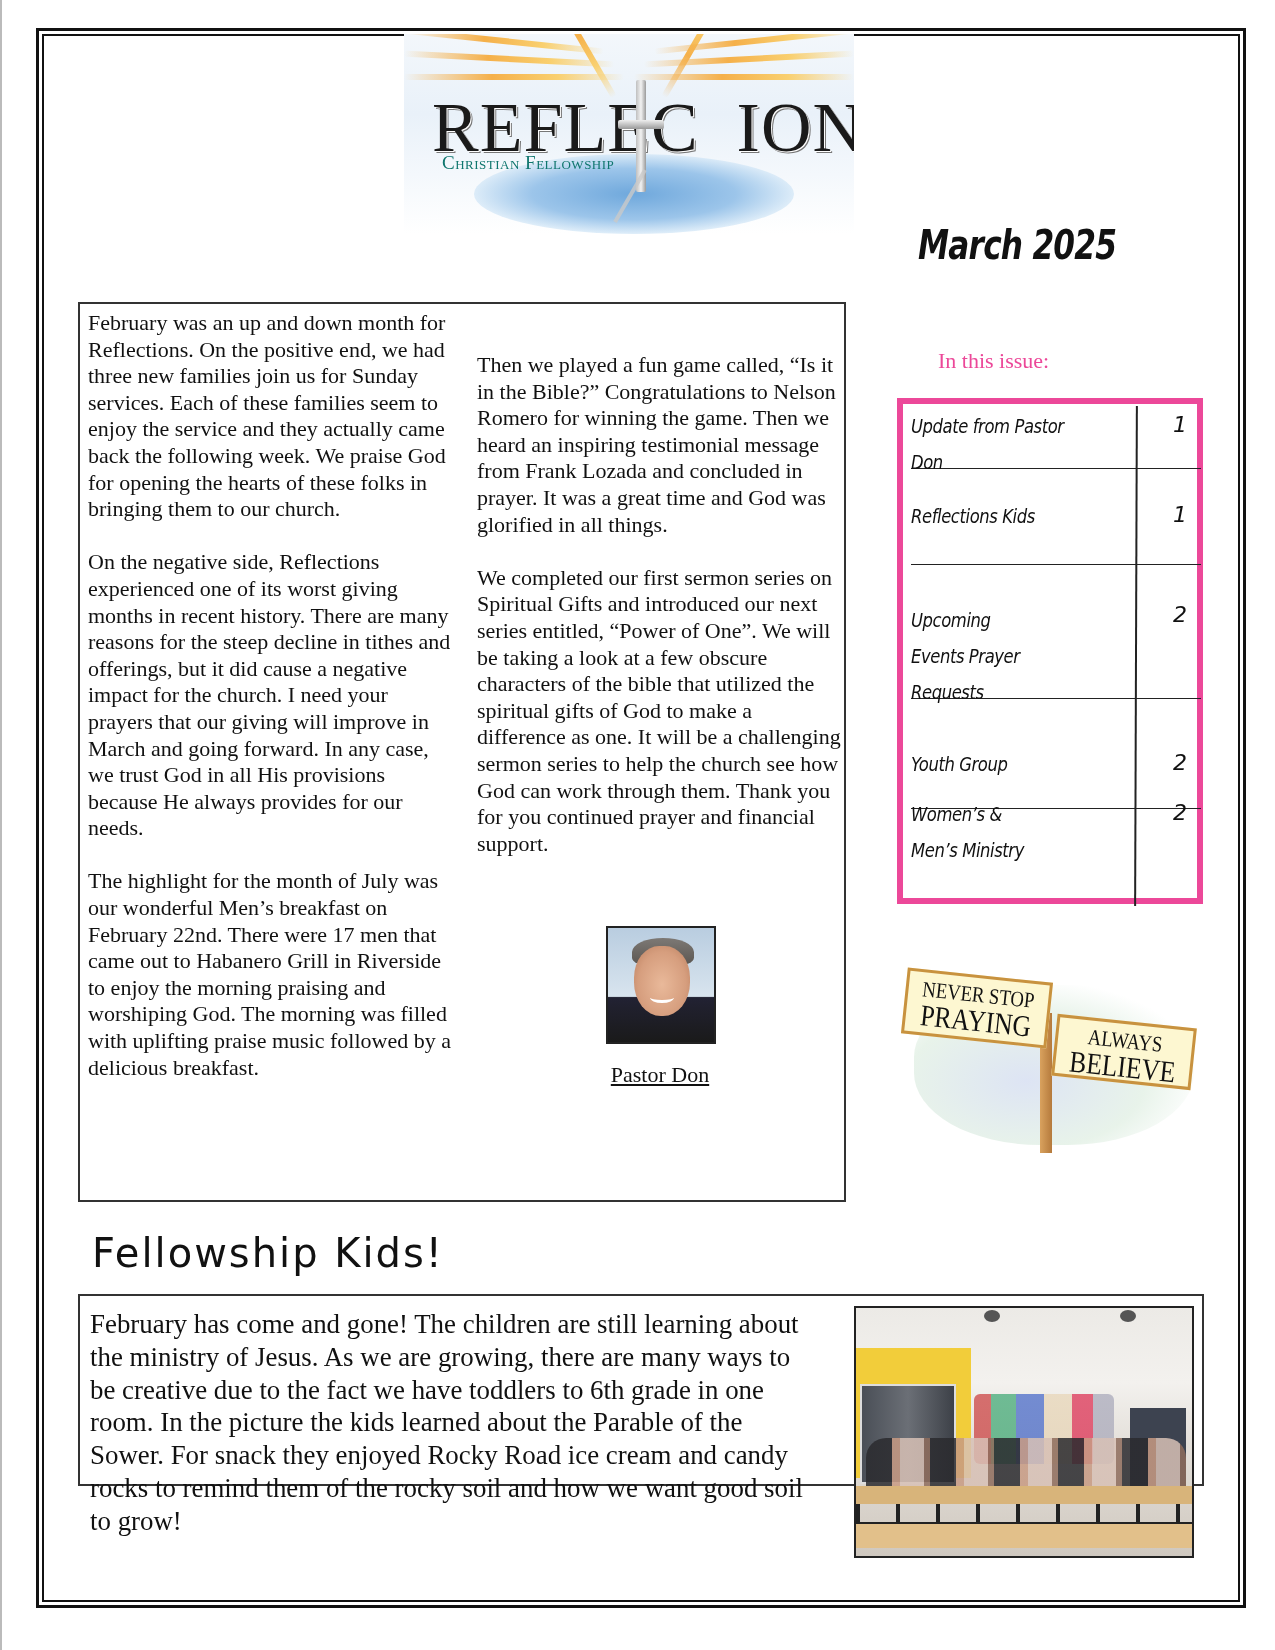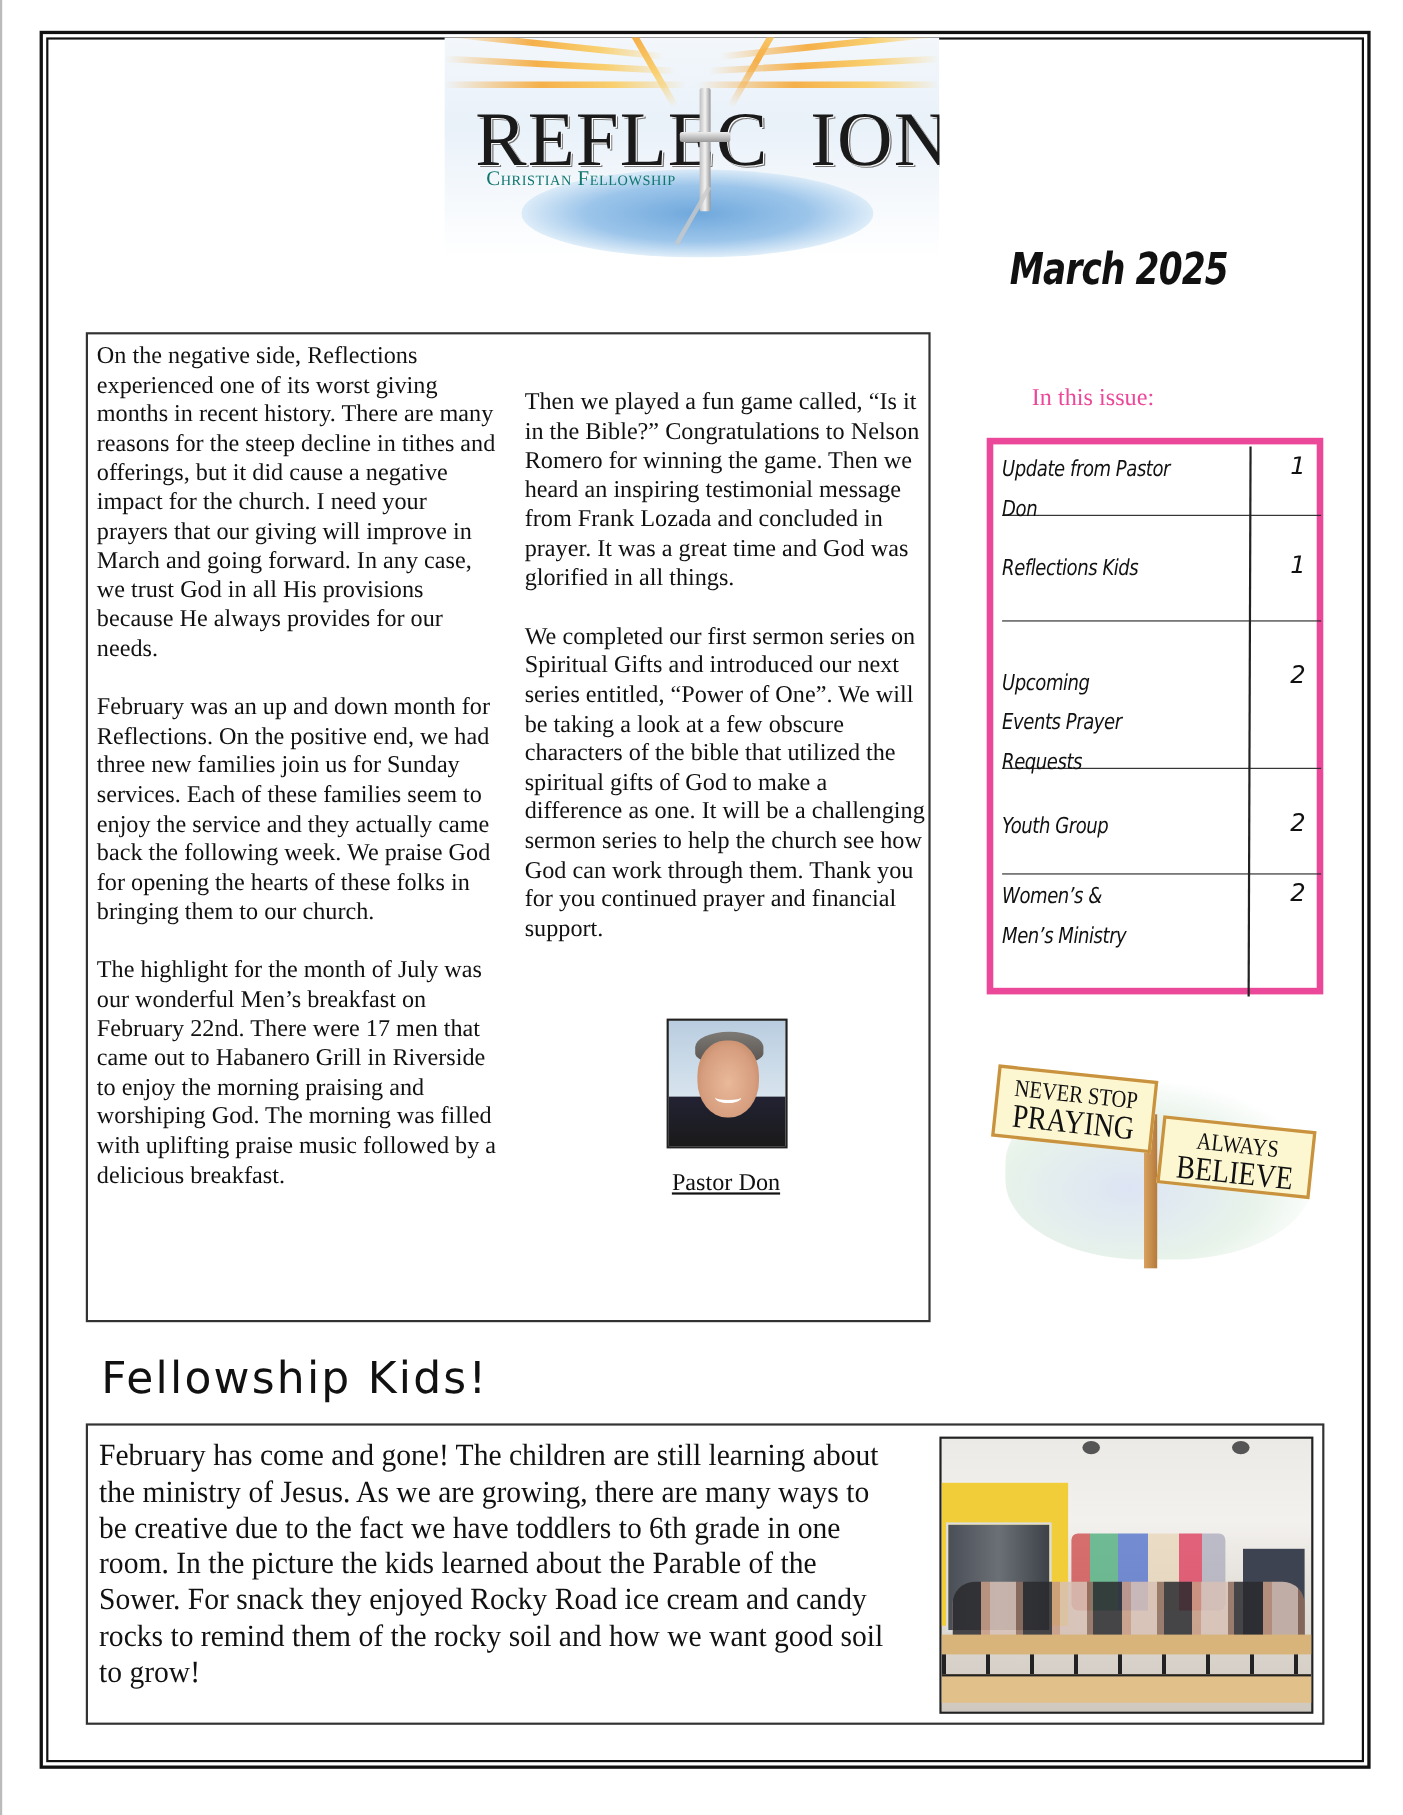--- a/index.html
+++ b/index.html
@@ -48,21 +48,21 @@
   .sign { position:absolute; left:904px; top:965px; width:300px; height:200px; }
   .sign .bg { position:absolute; left:10px; top:20px; width:280px; height:160px; border-radius: 45%; background: radial-gradient(ellipse at 40% 60%, #dde4f4 0%, #e8f3ea 50%, rgba(255,255,255,0) 75%); }
   .sign .post { position:absolute; left:136px; top:48px; width:12px; height:140px; background: linear-gradient(90deg, #d9a25e, #b57a3c); }
   .sign .plate1 { position:absolute; left:0px; top:10px; width:146px; height:66px; background:#fdf7d1; border:3px solid #c8923f; box-sizing:border-box; transform: rotate(6deg); font-family:"Liberation Serif", serif; color:#111; text-align:center; line-height:1; padding-top:6px; }
   .sign .plate2 { position:absolute; left:150px; top:56px; width:140px; height:62px; background:#fdf7d1; border:3px solid #c8923f; box-sizing:border-box; transform: rotate(6deg); font-family:"Liberation Serif", serif; color:#111; text-align:center; line-height:1; padding-top:6px; }
   .sign .small { font-size:22px; display:block; transform: scaleX(0.85); }
   .sign .big { font-size:30px; display:block; transform: scaleX(0.85); }
 
   
   .kids-heading { position:absolute; left:92px; top:1230px; font-family:"DejaVu Sans", sans-serif; font-size:40px; letter-spacing:2px; color:#111; }
-  .kids-box { position:absolute; left:78px; top:1294px; width:1126px; height:274px; border:2px solid #333; box-sizing:border-box; }
+  .kids-box { position:absolute; left:78px; top:1294px; width:1126px; height:192px; border:2px solid #333; box-sizing:border-box; }
   .kids-text { position:absolute; left:10px; top:12px; width:750px; font-family:"Liberation Serif", serif; font-size:28px; line-height:32.8px; color:#111; transform: scaleX(0.96); transform-origin:left top; }
   .kids-photo { position:absolute; left:774px; top:10px; width:340px; height:252px; border:2px solid #222; box-sizing:border-box; overflow:hidden; background: linear-gradient(180deg, #eceae6 0%, #f3f1ee 30%, #e4e0da 55%, #cfc8bf 100%); }
   .kids-photo .wall-y { position:absolute; left:0; top:40px; width:115px; height:130px; background:#f2cd3a; }
   .kids-photo .window { position:absolute; left:4px; top:76px; width:96px; height:100px; background: linear-gradient(90deg,#4a4f57,#6b6f76 50%,#3d4148); border:2px solid #ddd; box-sizing:border-box; }
   .kids-photo .cabinet { position:absolute; right:6px; top:100px; width:56px; height:80px; background:#3d4350; }
   .kids-photo .bins { position:absolute; left:118px; top:86px; width:140px; height:70px; background: linear-gradient(90deg, #c44 0 12%, #4a7 12% 30%, #4a6bc9 30% 50%, #e8d6b8 50% 70%, #d35 70% 85%, #aab 85%); opacity:0.75; border-radius:6px; }
   .kids-photo .kids { position:absolute; left:10px; top:130px; width:320px; height:60px; background: repeating-linear-gradient(90deg, #2a2a2e 0 26px, #c79a83 26px 34px, #d7c0b5 34px 58px, #8e6c5c 58px 64px); opacity:0.85; border-radius: 20px 20px 0 0; }
   .kids-photo .table1 { position:absolute; left:0; top:178px; width:340px; height:18px; background:#d8b47a; }
   .kids-photo .table2 { position:absolute; left:0; top:214px; width:340px; height:24px; background:#e2c08a; border-top:2px solid #222; }
   .kids-photo .legs { position:absolute; left:0; top:196px; width:340px; height:18px; background: repeating-linear-gradient(90deg, #222 0 4px, transparent 4px 40px); }
@@ -92,22 +92,22 @@
   <div class="cross-v"></div>
   <div class="cross-h"></div>
   <div class="cross-refl"></div>
   <div class="subtitle">Christian Fellowship</div>
 </div>
 
 <div class="issue-date">March 2025</div>
 
 <div class="article-box">
   <div class="col col-left">
+    <p>February was an up and down month for Reflections.   On the positive end, we had three new families join us for Sunday services.  Each of these families seem to enjoy the service and they actually came back the following week.  We praise God for opening the hearts of these folks in bringing them to our church.</p>
     <p>On the negative side, Reflections experienced one of its worst giving months in recent history.  There are many reasons for the steep decline in tithes and offerings, but it did cause a negative impact for the church.  I need your prayers that our giving will improve in March and going forward.  In any case, we trust God in all His provisions because He always provides for our needs.</p>
-    <p>February was an up and down month for Reflections.   On the positive end, we had three new families join us for Sunday services.  Each of these families seem to enjoy the service and they actually came back the following week.  We praise God for opening the hearts of these folks in bringing them to our church.</p>
     <p>The highlight for the month of July was our wonderful Men’s breakfast on February 22nd.  There were 17 men that came out to Habanero Grill in Riverside to enjoy the morning praising and worshiping God.  The morning was filled with uplifting praise music followed by a delicious breakfast.</p>
   </div>
   <div class="col col-right">
     <p>Then we played a fun game called, “Is it in the Bible?” Congratulations to Nelson Romero for winning the game.  Then we heard an inspiring testimonial message from Frank Lozada and concluded in prayer.  It was a great time and God was glorified in all things.</p>
     <p>We completed our first sermon series on Spiritual Gifts and introduced our next series entitled, “Power of One”.  We will be taking a look at a few obscure characters of the bible that utilized the spiritual gifts of God to make a difference as one.  It will be a challenging sermon series to help the church see how God can work through them.  Thank you for you continued prayer and financial support.</p>
   </div>
   <div class="pastor-photo">
     <div class="hair"></div>
     <div class="face"></div>
     <div class="smile"></div>
@@ -123,21 +123,21 @@
     <span class="toc-page" style="top:8px;">1</span>
   </div>
   <div class="toc-row" style="top:64px;height:96px;">
     <span class="toc-title" style="top:30px;">Reflections Kids</span>
     <span class="toc-page" style="top:34px;">1</span>
   </div>
   <div class="toc-row" style="top:160px;height:134px;">
     <span class="toc-title" style="top:38px;width:150px;">Upcoming Events Prayer Requests</span>
     <span class="toc-page" style="top:38px;">2</span>
   </div>
-  <div class="toc-row" style="top:294px;height:96px;">
+  <div class="toc-row" style="top:308px;height:96px;">
     <span class="toc-title" style="top:34px;">Youth Group</span>
     <span class="toc-page" style="top:38px;">2</span>
   </div>
   <div class="toc-row" style="top:390px;height:112px;">
     <span class="toc-title" style="top:2px;width:170px;">Women’s &amp; Men’s Ministry</span>
     <span class="toc-page" style="top:6px;">2</span>
   </div>
 </div>
 
 <div class="sign">

